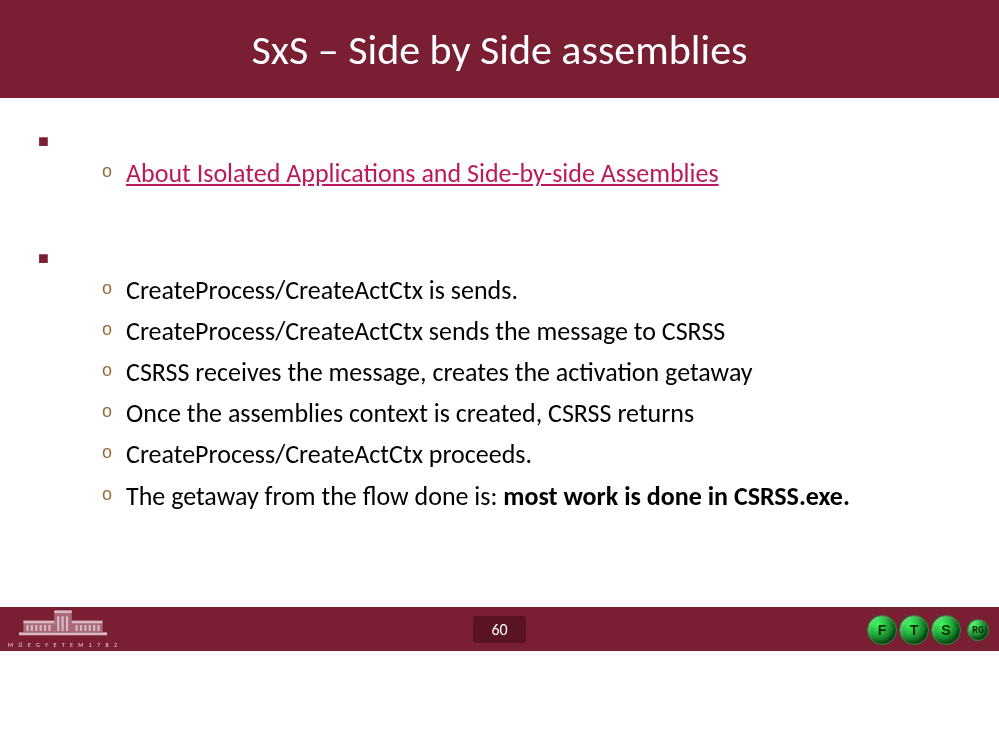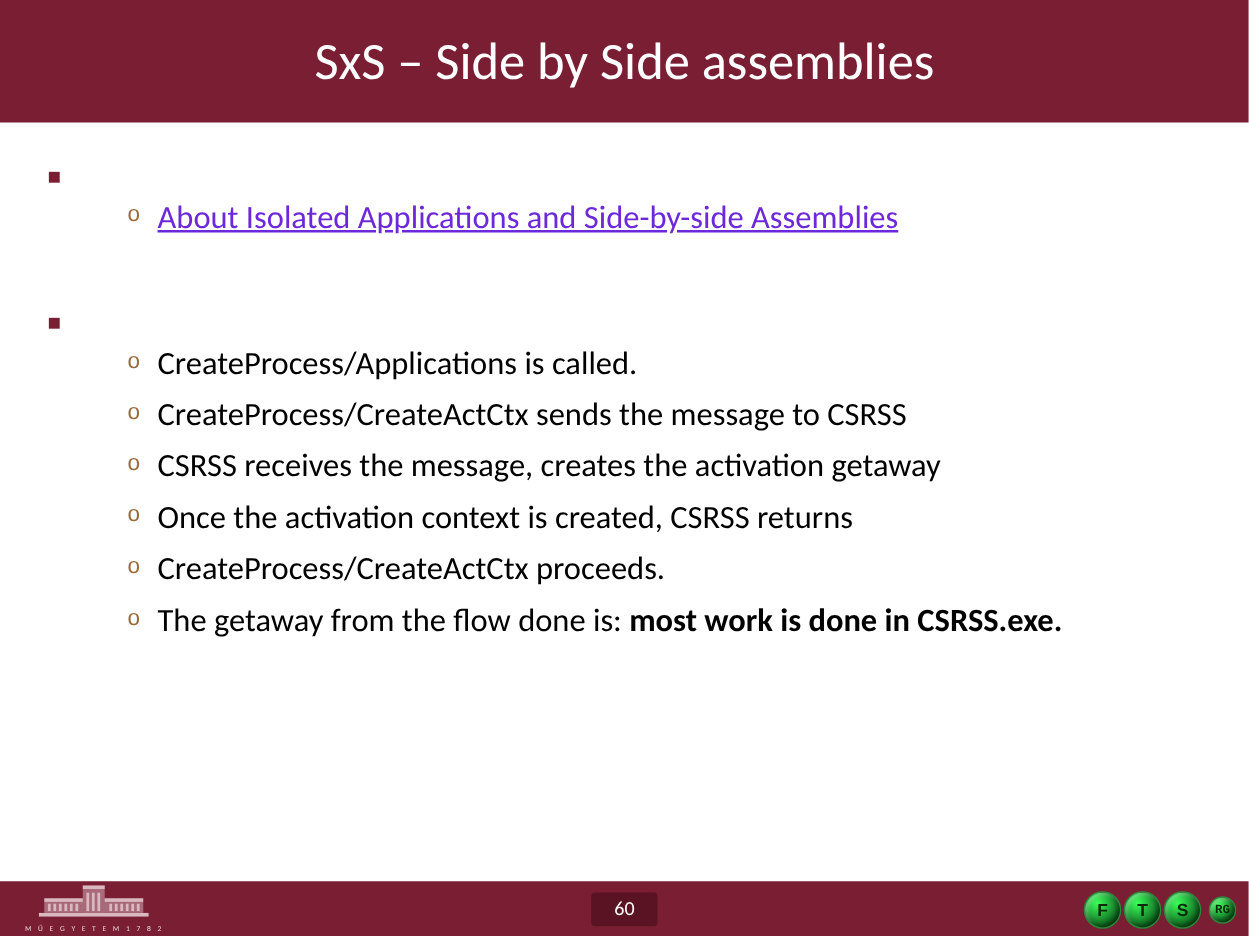--- a/index.html
+++ b/index.html
@@ -1,17 +1,17 @@
 <!DOCTYPE html>
 <html><head>
 <meta charset="utf-8">
 <style>
   * { margin: 0; padding: 0; box-sizing: border-box; }
   html, body { width: 999px; height: 749px; overflow: hidden; font-family: "Segoe UI", Calibri, Arial, sans-serif; background: #fff; }
-  .slide { width: 999px; height: 749px; position: relative; display: flex; flex-direction: column; }
+  .slide { width: 999px; height: 651px; position: relative; display: flex; flex-direction: column; }
   .title-bar {
     background: #7a1f33;
     color: #fff;
     height: 98px;
     display: flex;
     align-items: center;
     justify-content: center;
     font-size: 42px;
     font-weight: 400;
   }
@@ -46,41 +46,41 @@
   }
   .sub-item .circ {
     color: #9a6b3a;
     font-size: 18px;
     margin-right: 14px;
     margin-top: 6px;
     line-height: 1;
     font-family: Arial, sans-serif;
   }
   .sub-item .txt { flex: 1; }
-  a.link { color: #6d28d9; text-decoration: underline; }
+  a.link { color: #be185d; text-decoration: underline; }
   .bold { font-weight: 700; }
   .gap { height: 26px; }
   .footer {
     height: 44px;
     background: #7a1f33;
     display: flex;
     align-items: center;
     justify-content: center;
     position: relative;
   }
   .page-badge {
     background: #5a1322;
     color: #fff;
     font-size: 16px;
     padding: 4px 18px;
     border-radius: 3px;
   }
   .footer-left {
     position: absolute;
-    left: 20px;
+    left: 8px;
     bottom: 2px;
     display: flex;
     flex-direction: column;
     align-items: center;
   }
   .building {
     width: 88px;
     height: 30px;
     fill: #d9b8c0;
   }
@@ -134,33 +134,33 @@
     </div>
 
     <div class="gap"></div>
 
     <div class="bullet-main">
       <span class="sq">■</span>
     </div>
     <div class="sub-list">
       <div class="sub-item">
         <span class="circ">o</span>
-        <span class="txt">CreateProcess/Applications is called.</span>
+        <span class="txt">CreateProcess/CreateActCtx is sends.</span>
       </div>
       <div class="sub-item">
         <span class="circ">o</span>
         <span class="txt">CreateProcess/CreateActCtx sends the message to CSRSS</span>
       </div>
       <div class="sub-item">
         <span class="circ">o</span>
         <span class="txt">CSRSS receives the message, creates the activation getaway</span>
       </div>
       <div class="sub-item">
         <span class="circ">o</span>
-        <span class="txt">Once the activation context is created, CSRSS returns</span>
+        <span class="txt">Once the assemblies context is created, CSRSS returns</span>
       </div>
       <div class="sub-item">
         <span class="circ">o</span>
         <span class="txt">CreateProcess/CreateActCtx proceeds.</span>
       </div>
       <div class="sub-item">
         <span class="circ">o</span>
         <span class="txt">
           <span>The getaway from the flow done is: </span><span class="bold">most work is done in CSRSS.exe.</span>
         </span>

